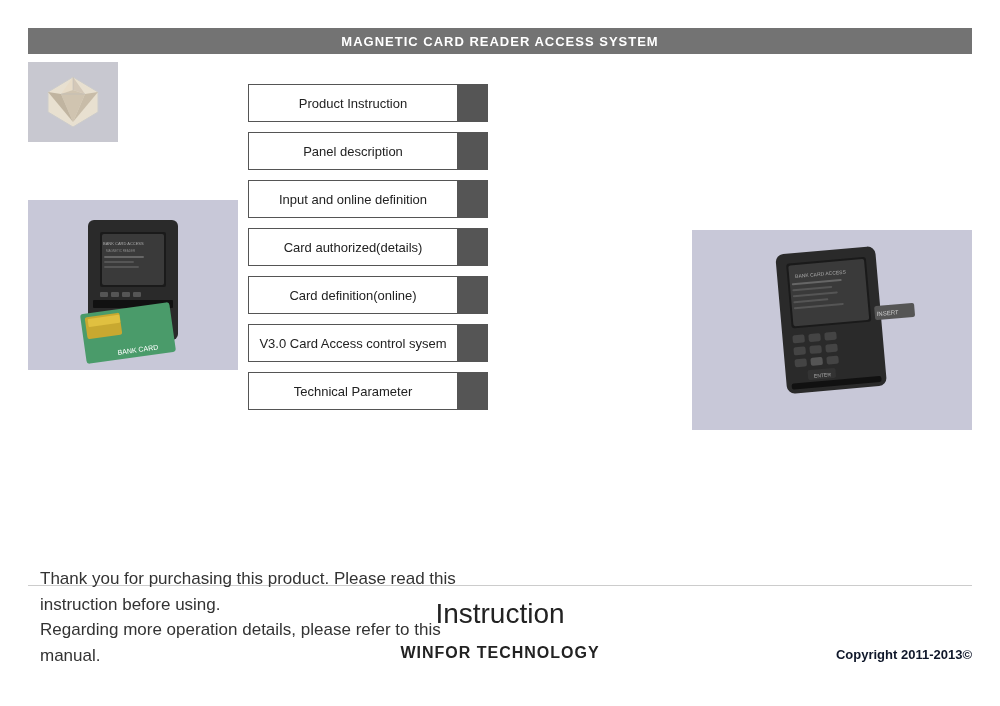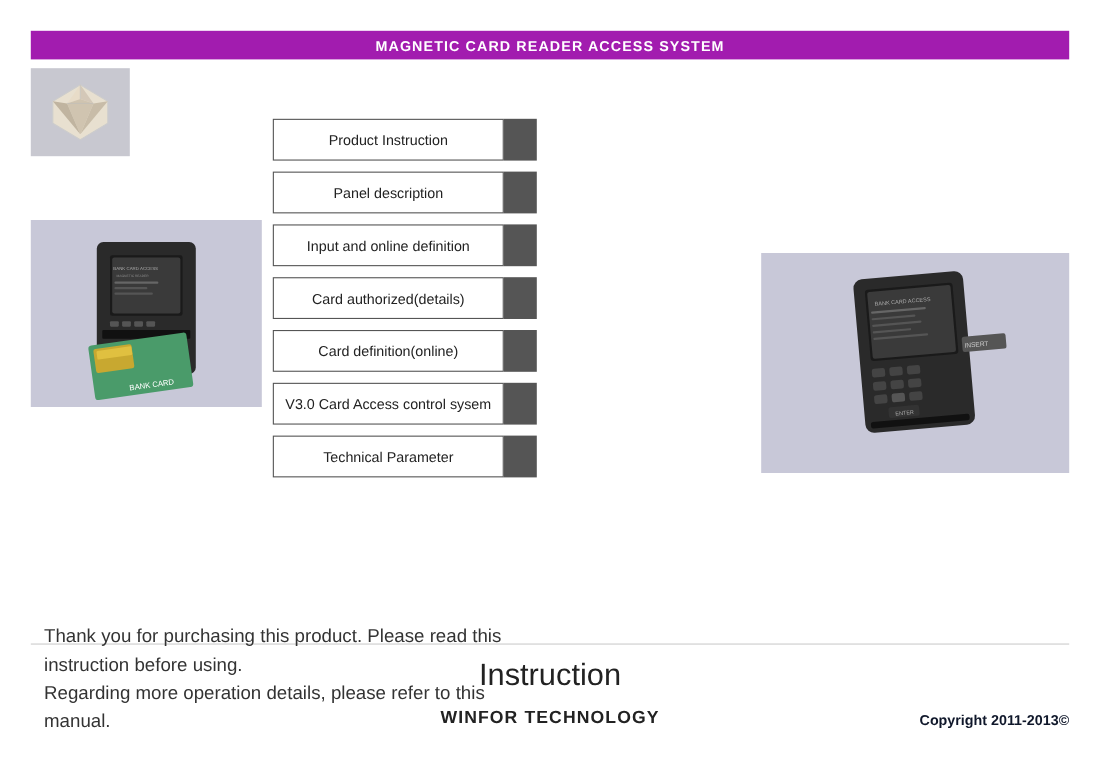--- a/index.html
+++ b/index.html
@@ -12,21 +12,21 @@
       position: relative;
     }
 
     
     .header-bar {
       position: absolute;
       top: 28px;
       left: 28px;
       right: 28px;
       height: 26px;
-      background: #a21caf;
+      background: #737373;
       display: flex;
       align-items: center;
       justify-content: center;
     }
     .header-title {
       color: #ffffff;
       font-size: 13px;
       font-weight: bold;
       letter-spacing: 1px;
     }
@@ -69,21 +69,21 @@
       background: #c8c8d8;
       display: flex;
       align-items: center;
       justify-content: center;
       overflow: hidden;
     }
 
     
     .menu-container {
       position: absolute;
-      top: 108px;
+      top: 84px;
       left: 248px;
       display: flex;
       flex-direction: column;
       gap: 10px;
     }
 
     .menu-item {
       display: flex;
       align-items: stretch;
       width: 240px;

